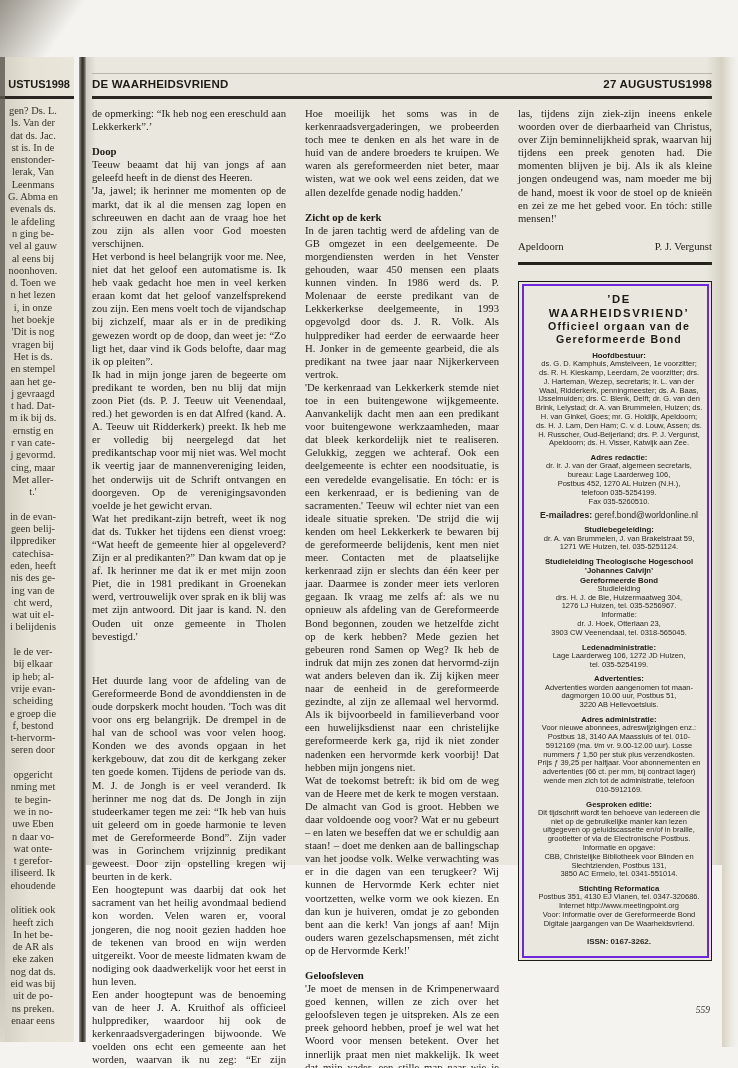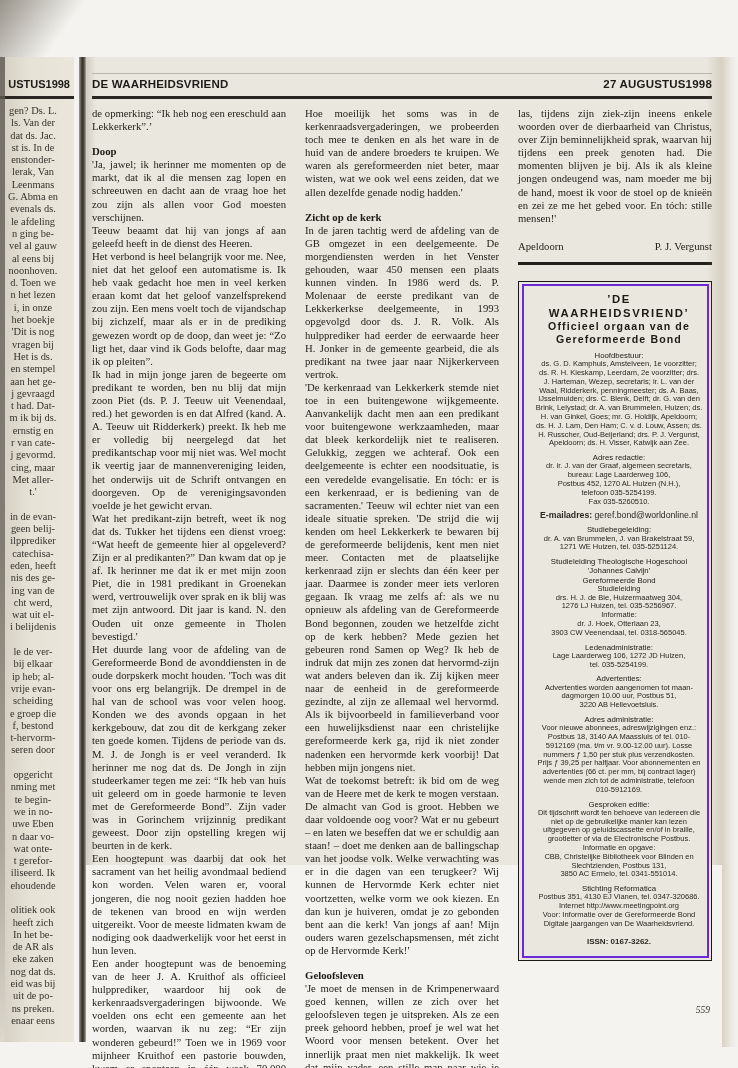--- a/index.html
+++ b/index.html
@@ -28,31 +28,31 @@
     background:linear-gradient(to right,rgba(0,0,0,0),rgba(140,128,100,.22));}
   .right-edge{position:absolute;left:722px;top:57px;width:16px;height:990px;
     background:linear-gradient(to right,#d8d2c3 0%,#eceae3 60%,#f4f3ef 100%);}
   .thin-line{position:absolute;top:16px;left:6px;right:10px;height:1px;background:#b9b5aa;}
   .hdr-row{position:absolute;top:21px;left:6px;right:10px;display:flex;justify-content:space-between;
     font-family:"Liberation Sans",sans-serif;font-weight:bold;font-size:11.5px;color:#1d1b17;letter-spacing:.2px;}
   .thick-rule{position:absolute;top:39px;left:6px;right:10px;height:2.5px;background:#2a2722;}
   .cols{position:absolute;top:50px;left:6px;right:10px;display:flex;gap:19px;}
   .col{flex:1;min-width:0;font-size:10.7px;line-height:13.1px;text-align:justify;color:#26231d;}
   .col p{margin:0;}
-  .col p.gap{margin-top:0;}
+  .col p.gap{margin-top:31px;}
   .col h4{margin:12px 0 0 0;font-size:10.8px;line-height:13.1px;text-align:left;color:#1e1c17;}
   .sig-row{display:flex;justify-content:space-between;margin-top:15px;font-size:10.7px;}
   .sig-rule{height:3px;background:#23211c;margin-top:9px;}
   .colophon{margin-top:16px;border:1.5px solid #1b1915;padding:2.5px;background:#eae7de;}
   .colophon-inner{border:2px solid #6d28d9;padding:7px 4px 8px 12px;
     font-family:"Liberation Sans",sans-serif;text-align:center;color:#2b2822;}
   .c-title1{font-weight:bold;font-size:11.3px;line-height:13.5px;letter-spacing:1.6px;color:#1d1b16;}
   .c-title2{font-weight:bold;font-size:10.6px;line-height:12.8px;letter-spacing:1.1px;color:#1d1b16;}
   .c-sec{margin-top:5px;}
-  .c-h{font-weight:normal;font-size:7.8px;line-height:9.2px;white-space:pre-line;color:#22201a;}
+  .c-h{font-weight:bold;font-size:7.8px;line-height:9.2px;white-space:pre-line;color:#22201a;}
   .c-b{font-size:7.5px;line-height:8.8px;white-space:pre-line;}
   .c-email{margin-top:4px;font-size:8.7px;line-height:10px;}
   .c-email b{font-weight:bold;}
   .c-issn{margin-top:6px;font-weight:bold;font-size:8px;}
   .pageno{position:absolute;top:948px;right:12px;font-size:9.5px;font-style:italic;color:#3b382f;}
 </style>
 </head>
 <body>
 
 <div class="corner-shade"></div>
@@ -145,22 +145,22 @@
     <span>DE WAARHEIDSVRIEND</span>
     <span>27 AUGUSTUS1998</span>
   </div>
   <div class="thick-rule"></div>
 
   <div class="cols">
 
     <div class="col">
       <p>de opmerking: “Ik heb nog een ereschuld aan Lekkerkerk”.’</p>
       <h4>Doop</h4>
+      <p>Teeuw beaamt dat hij van jongs af aan geleefd heeft in de dienst des Heeren.</p>
       <p>'Ja, jawel; ik herinner me momenten op de markt, dat ik al die mensen zag lopen en schreeuwen en dacht aan de vraag hoe het zou zijn als allen voor God moesten verschijnen.</p>
-      <p>Teeuw beaamt dat hij van jongs af aan geleefd heeft in de dienst des Heeren.</p>
       <p>Het verbond is heel belangrijk voor me. Nee, niet dat het geloof een automatisme is. Ik heb vaak gedacht hoe men in veel kerken eraan komt dat het geloof vanzelfsprekend zou zijn. Een mens voelt toch de vijandschap bij zichzelf, maar als er in de prediking gewezen wordt op de doop, dan weet je: “Zo ligt het, daar vind ik Gods belofte, daar mag ik op pleiten”.</p>
       <p>Ik had in mijn jonge jaren de begeerte om predikant te worden, ben nu blij dat mijn zoon Piet (ds. P. J. Teeuw uit Veenendaal, red.) het geworden is en dat Alfred (kand. A. A. Teeuw uit Ridderkerk) preekt. Ik heb me er volledig bij neergelegd dat het predikantschap voor mij niet was. Wel mocht ik veertig jaar de mannenvereniging leiden, het onderwijs uit de Schrift ontvangen en doorgeven. Op de verenigingsavonden voelde je het gewicht ervan.</p>
       <p>Wat het predikant-zijn betreft, weet ik nog dat ds. Tukker het tijdens een dienst vroeg: “Wat heeft de gemeente hier al opgeleverd? Zijn er al predikanten?” Dan kwam dat op je af. Ik herinner me dat ik er met mijn zoon Piet, die in 1981 predikant in Groenekan werd, vertrouwelijk over sprak en ik blij was met zijn antwoord. Dit jaar is kand. N. den Ouden uit onze gemeente in Tholen bevestigd.'</p>
       <p class="gap">Het duurde lang voor de afdeling van de Gereformeerde Bond de avonddiensten in de oude dorpskerk mocht houden. 'Toch was dit voor ons erg belangrijk. De drempel in de hal van de school was voor velen hoog. Konden we des avonds opgaan in het kerkgebouw, dat zou dit de kerkgang zeker ten goede komen. Tijdens de periode van ds. M. J. de Jongh is er veel veranderd. Ik herinner me nog dat ds. De Jongh in zijn studeerkamer tegen me zei: “Ik heb van huis uit geleerd om in goede harmonie te leven met de Gereformeerde Bond”. Zijn vader was in Gorinchem vrijzinnig predikant geweest. Door zijn opstelling kregen wij beurten in de kerk.</p>
       <p>Een hoogtepunt was daarbij dat ook het sacrament van het heilig avondmaal bediend kon worden. Velen waren er, vooral jongeren, die nog nooit gezien hadden hoe de tekenen van brood en wijn werden uitgereikt. Voor de meeste lidmaten kwam de nodiging ook daadwerkelijk voor het eerst in hun leven.</p>
       <p>Een ander hoogtepunt was de benoeming van de heer J. A. Kruithof als officieel hulpprediker, waardoor hij ook de kerkenraadsvergaderingen bijwoonde. We voelden ons echt een gemeente aan het worden, waarvan ik nu zeg: “Er zijn wonderen gebeurd!” Toen we in 1969 voor mijnheer Kruithof een pastorie bouwden, kwam er spontaan in één week 70.000 gulden binnen.</p>
     </div>
 
     <div class="col">
       <p>Hoe moeilijk het soms was in de kerkenraadsvergaderingen, we probeerden toch mee te denken en als het ware in de huid van de andere broeders te kruipen. We waren als gereformeerden niet beter, maar wisten, wat we ook wel eens zeiden, dat we allen dezelfde genade nodig hadden.'</p>

